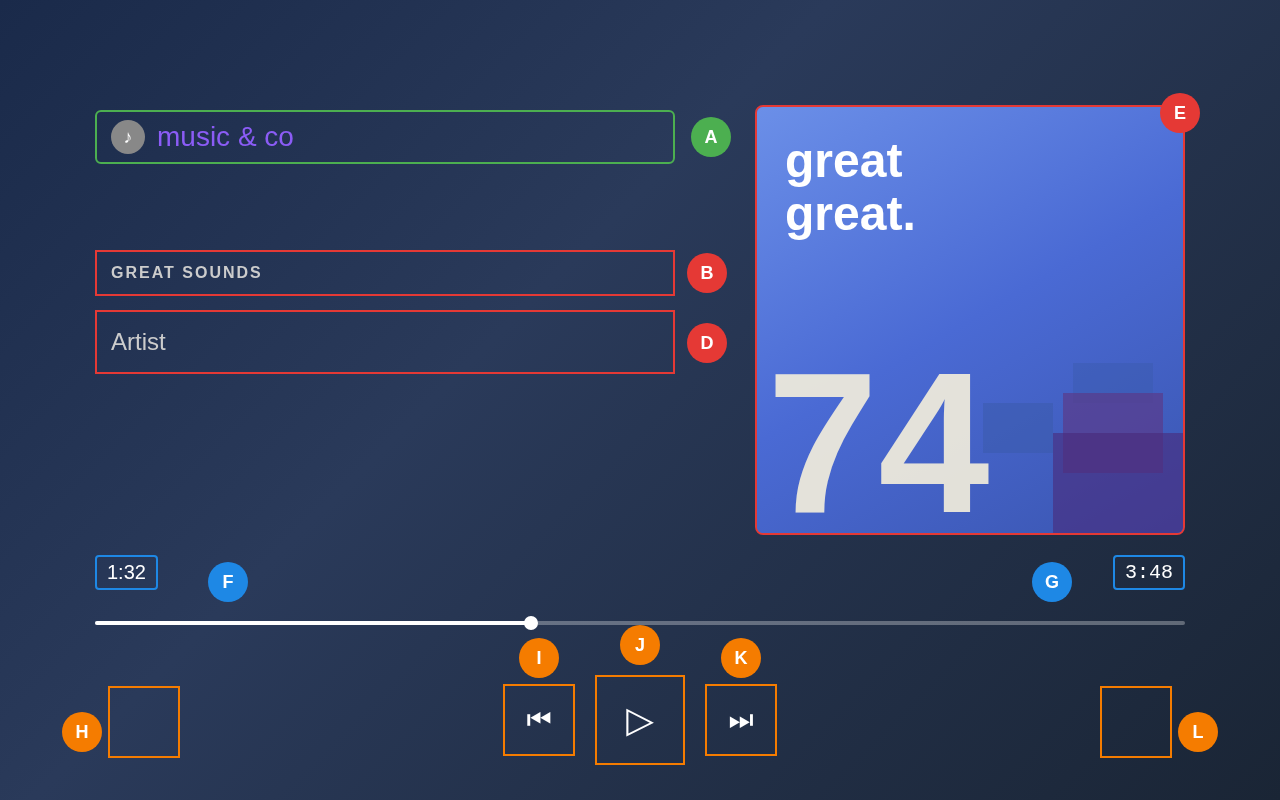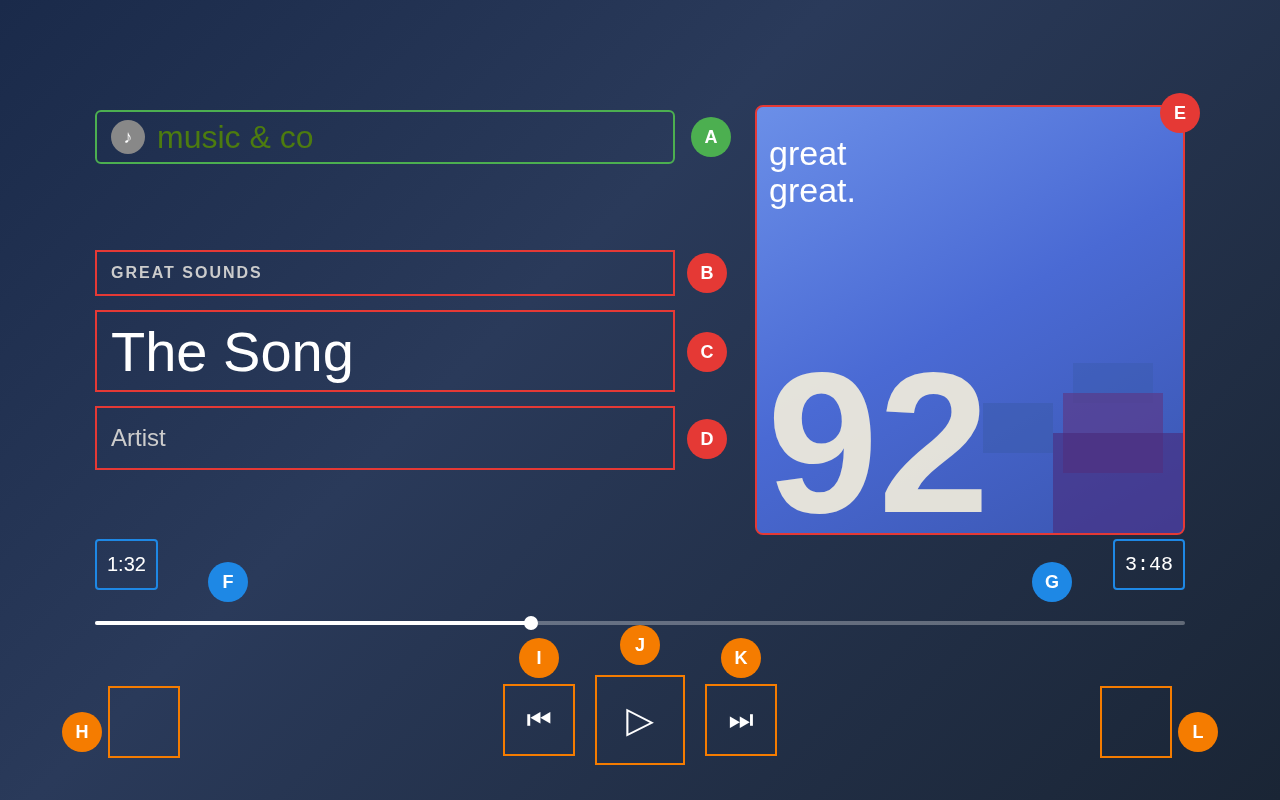--- a/index.html
+++ b/index.html
@@ -43,22 +43,22 @@
       background: #888;
       display: flex;
       align-items: center;
       justify-content: center;
       font-size: 18px;
       color: white;
       flex-shrink: 0;
     }
 
     .search-text {
-      font-size: 32px;
-      color: #4d7c0f;
+      font-size: 28px;
+      color: #8b5cf6;
       font-weight: 400;
     }
 
     .badge {
       width: 40px;
       height: 40px;
       border-radius: 50%;
       display: flex;
       align-items: center;
       justify-content: center;
@@ -154,23 +154,23 @@
     .album-inner {
       width: 100%;
       height: 100%;
       position: relative;
       background: linear-gradient(150deg, #6b8fe8 0%, #4a6ad4 50%, #3a55b0 100%);
     }
 
     .album-title {
       position: absolute;
       top: 28px;
-      left: 12px;
-      font-size: 34px;
-      font-weight: 400;
+      left: 28px;
+      font-size: 48px;
+      font-weight: 700;
       color: white;
       line-height: 1.1;
     }
 
     .album-number {
       position: absolute;
       bottom: -10px;
       left: 10px;
       font-size: 200px;
       font-weight: 900;
@@ -262,21 +262,21 @@
 
     .time-end {
       position: absolute;
       bottom: 210px;
       right: 95px;
       font-family: Liberation Mono, monospace;
     }
 
     .time-box {
       border: 2px solid #1e88e5;
-      padding: 12px 10px;
+      padding: 4px 10px;
       font-size: 20px;
       color: white;
       border-radius: 4px;
     }
 
     
     .controls-section {
       position: absolute;
       bottom: 35px;
       left: 0;
@@ -327,46 +327,40 @@
   </div>
   <div class="badge badge-green">A</div>
 </div>
 
 <div class="info-section">
   <div class="label-row">
     <div class="genre-box">
       <span class="genre-text">GREAT SOUNDS</span>
     </div>
     <div class="badge badge-red">B</div>
-  </div>
-  <div class="label-row">
-    <div class="song-box">
-      <span class="song-text">The Song</span>
-    </div>
-    <div class="badge badge-red">C</div>
   </div>
   <div class="label-row">
     <div class="artist-box">
       <span class="artist-text">Artist</span>
     </div>
     <div class="badge badge-red">D</div>
   </div>
 </div>
 
 <div class="album-art">
   <div class="album-inner">
     <div class="album-title">
       <span>great</span><br>
       <span>great.</span>
     </div>
     <div class="deco-block3"></div>
     <div class="deco-block4"></div>
     <div class="deco-block1"></div>
     <div class="deco-block2"></div>
-    <div class="album-number">92</div>
+    <div class="album-number">74</div>
   </div>
 </div>
 
 <div style="position:absolute; top:93px; right:80px; z-index:20;">
   <div class="badge badge-red">E</div>
 </div>
 
 <div class="progress-section">
   <div class="progress-track">
     <div class="progress-fill"></div>

